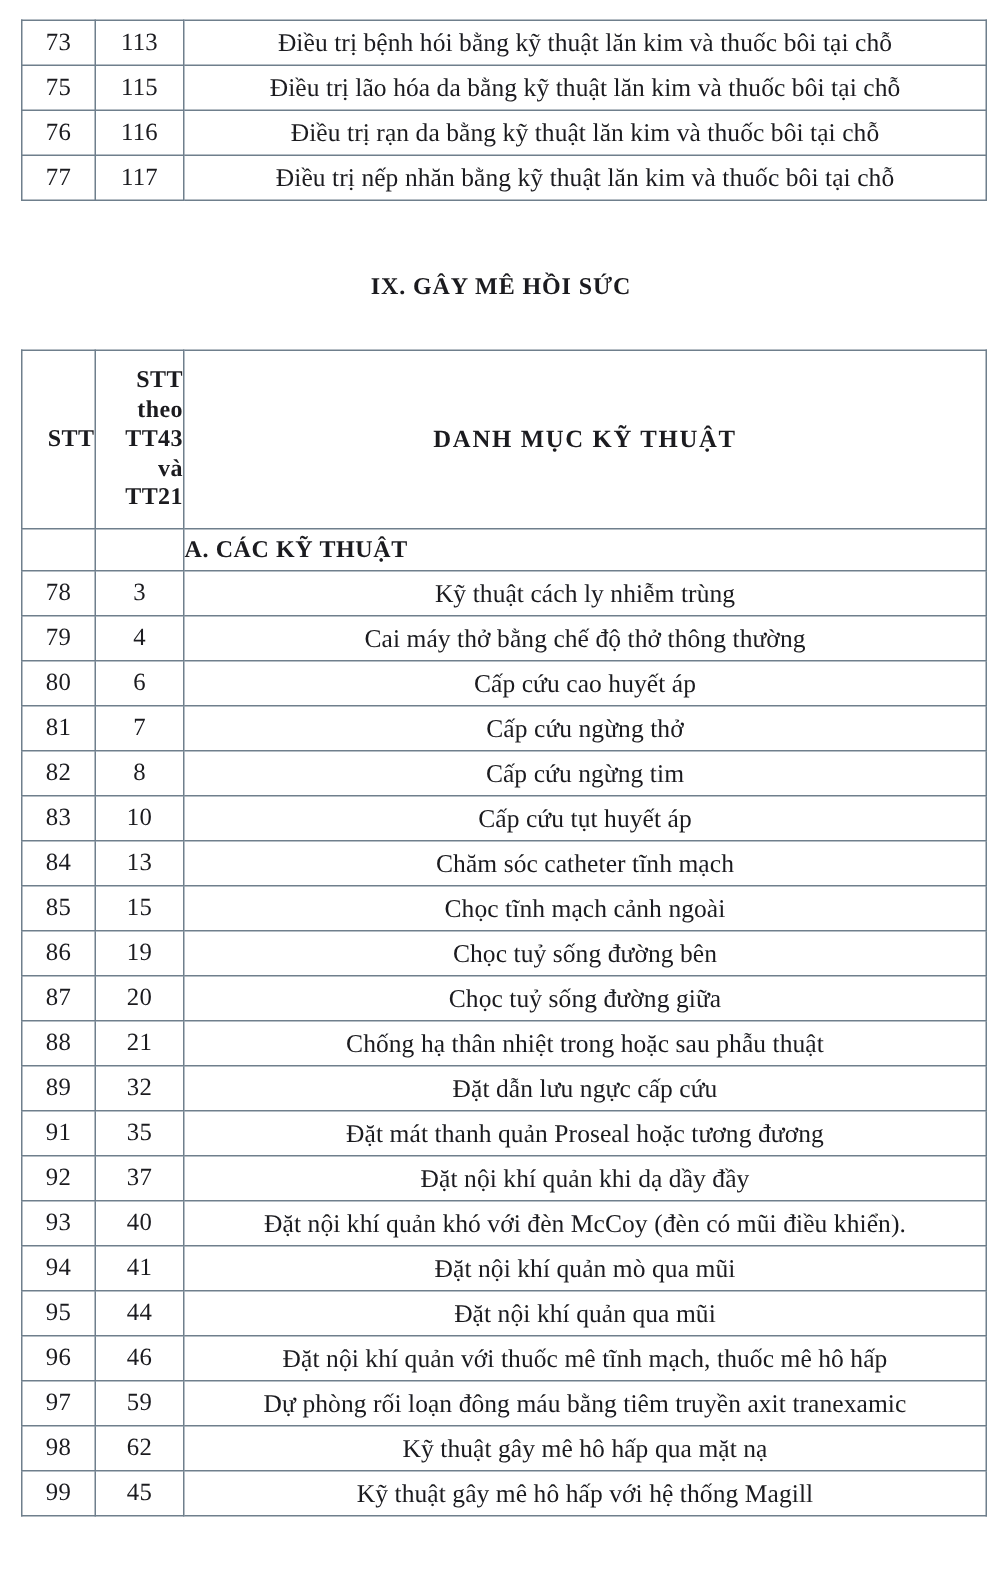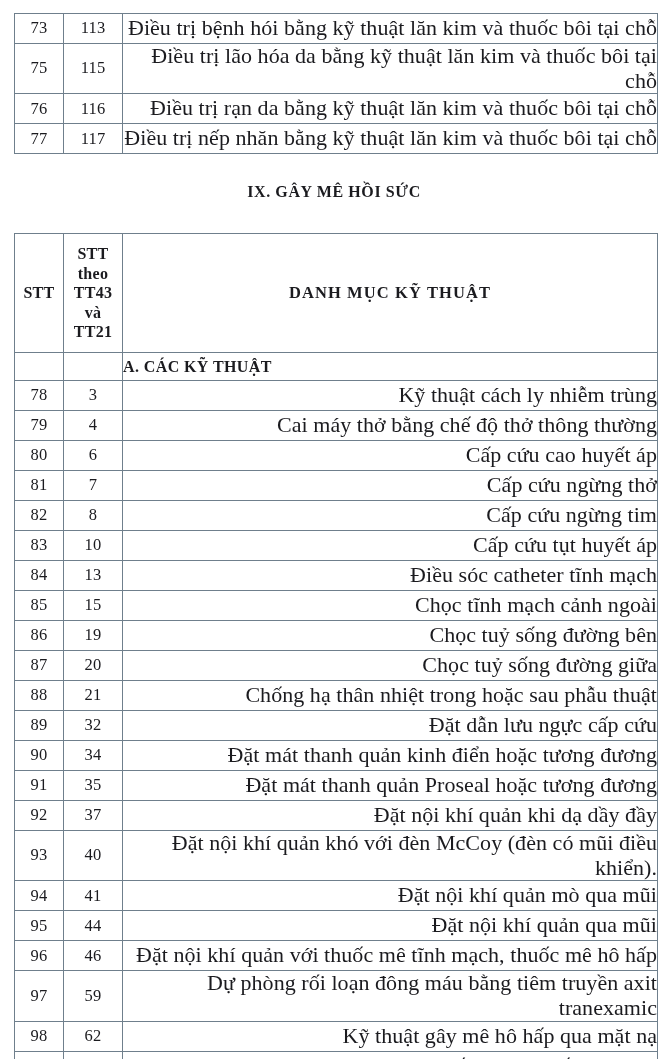--- a/index.html
+++ b/index.html
@@ -39,22 +39,22 @@
   col.c-stt2   { width: 59px; }
   col.c-name   { width: 535px; }
 
   .cell-num {
     text-align: center;
     font-size: 16.5px;
     line-height: 1;
     letter-spacing: .2px;
   }
   .cell-text {
-    text-align: right;
-    font-size: 22px;
+    text-align: center;
+    font-size: 17px;
     line-height: 1.12;
     padding-left: 7px;
     padding-right: 4px;
     letter-spacing: .05px;
   }
   .row-h { height: 30px; }
 
   
   #table-top {
     position: absolute;
@@ -77,21 +77,21 @@
 
   
   #table-main {
     position: absolute;
     left: 14px;
     top: 233px;
     width: 643px;
   }
   #table-main td.header-cell {
     font-weight: bold;
-    text-align: center;
+    text-align: right;
     font-size: 16px;
     line-height: 1.22;
     letter-spacing: .3px;
     vertical-align: middle;
   }
   #table-main td.header-title {
     font-weight: bold;
     text-align: center;
     font-size: 16.5px;
     letter-spacing: 1.1px;
@@ -189,21 +189,21 @@
           <td class="cell-text">Cấp cứu ngừng tim</td>
         </tr>
         <tr class="row-h">
           <td class="cell-num">83</td>
           <td class="cell-num">10</td>
           <td class="cell-text">Cấp cứu tụt huyết áp</td>
         </tr>
         <tr class="row-h">
           <td class="cell-num">84</td>
           <td class="cell-num">13</td>
-          <td class="cell-text">Điều sóc catheter tĩnh mạch</td>
+          <td class="cell-text">Chăm sóc catheter tĩnh mạch</td>
         </tr>
         <tr class="row-h">
           <td class="cell-num">85</td>
           <td class="cell-num">15</td>
           <td class="cell-text">Chọc tĩnh mạch cảnh ngoài</td>
         </tr>
         <tr class="row-h">
           <td class="cell-num">86</td>
           <td class="cell-num">19</td>
           <td class="cell-text">Chọc tuỷ sống đường bên</td>
@@ -217,25 +217,20 @@
           <td class="cell-num">88</td>
           <td class="cell-num">21</td>
           <td class="cell-text">Chống hạ thân nhiệt trong hoặc sau phẫu thuật</td>
         </tr>
         <tr class="row-h">
           <td class="cell-num">89</td>
           <td class="cell-num">32</td>
           <td class="cell-text">Đặt dẫn lưu ngực cấp cứu</td>
         </tr>
         <tr class="row-h">
-          <td class="cell-num">90</td>
-          <td class="cell-num">34</td>
-          <td class="cell-text">Đặt mát thanh quản kinh điển hoặc tương đương</td>
-        </tr>
-        <tr class="row-h">
           <td class="cell-num">91</td>
           <td class="cell-num">35</td>
           <td class="cell-text">Đặt mát thanh quản Proseal hoặc tương đương</td>
         </tr>
         <tr class="row-h">
           <td class="cell-num">92</td>
           <td class="cell-num">37</td>
           <td class="cell-text">Đặt nội khí quản khi dạ dầy đầy</td>
         </tr>
         <tr class="row-h">

